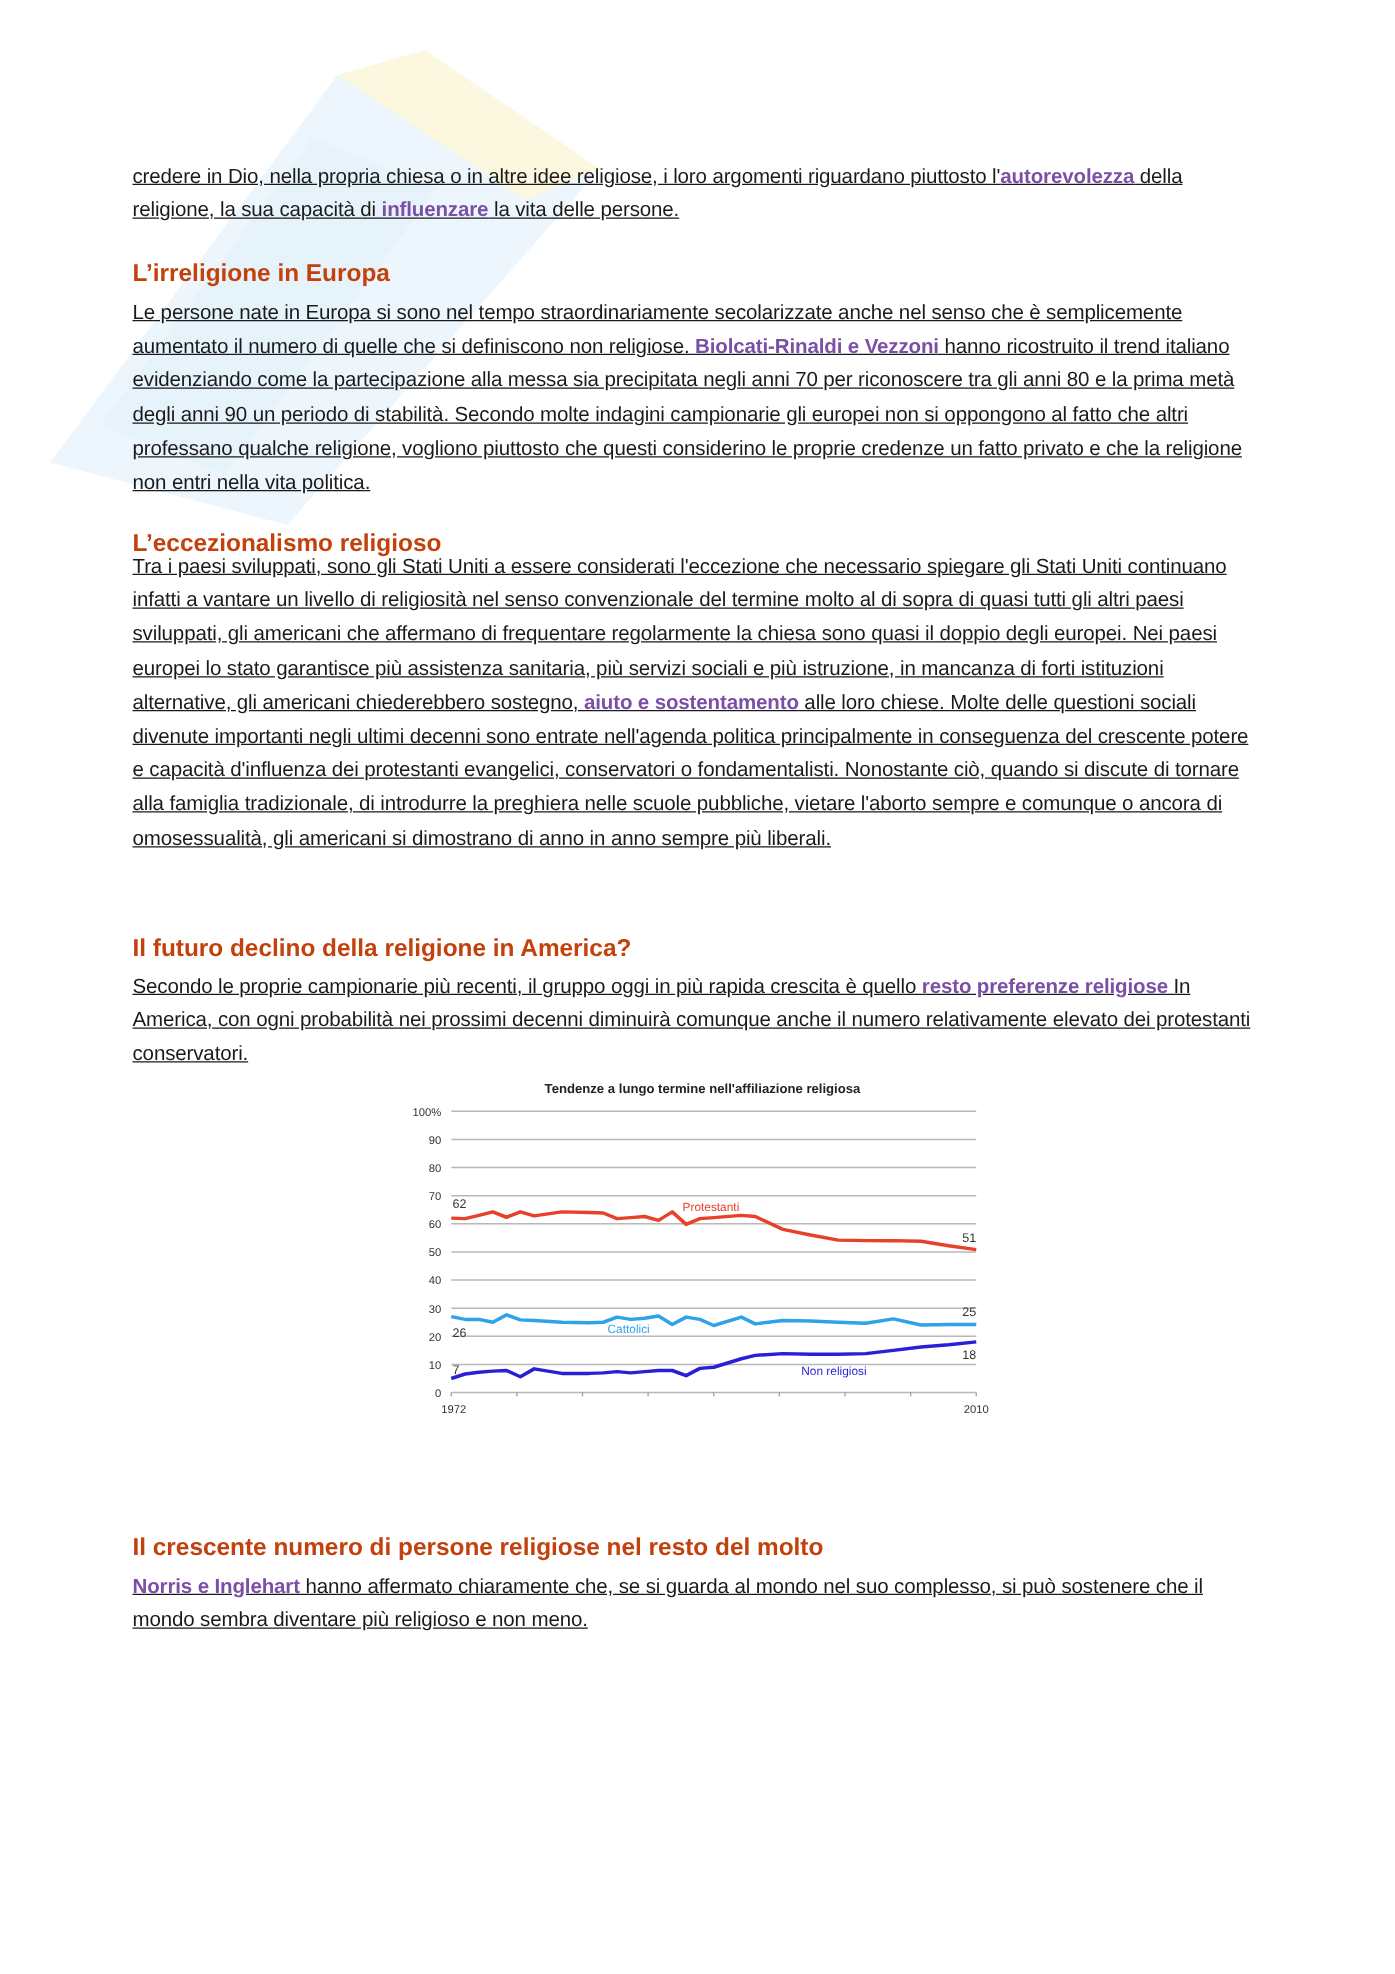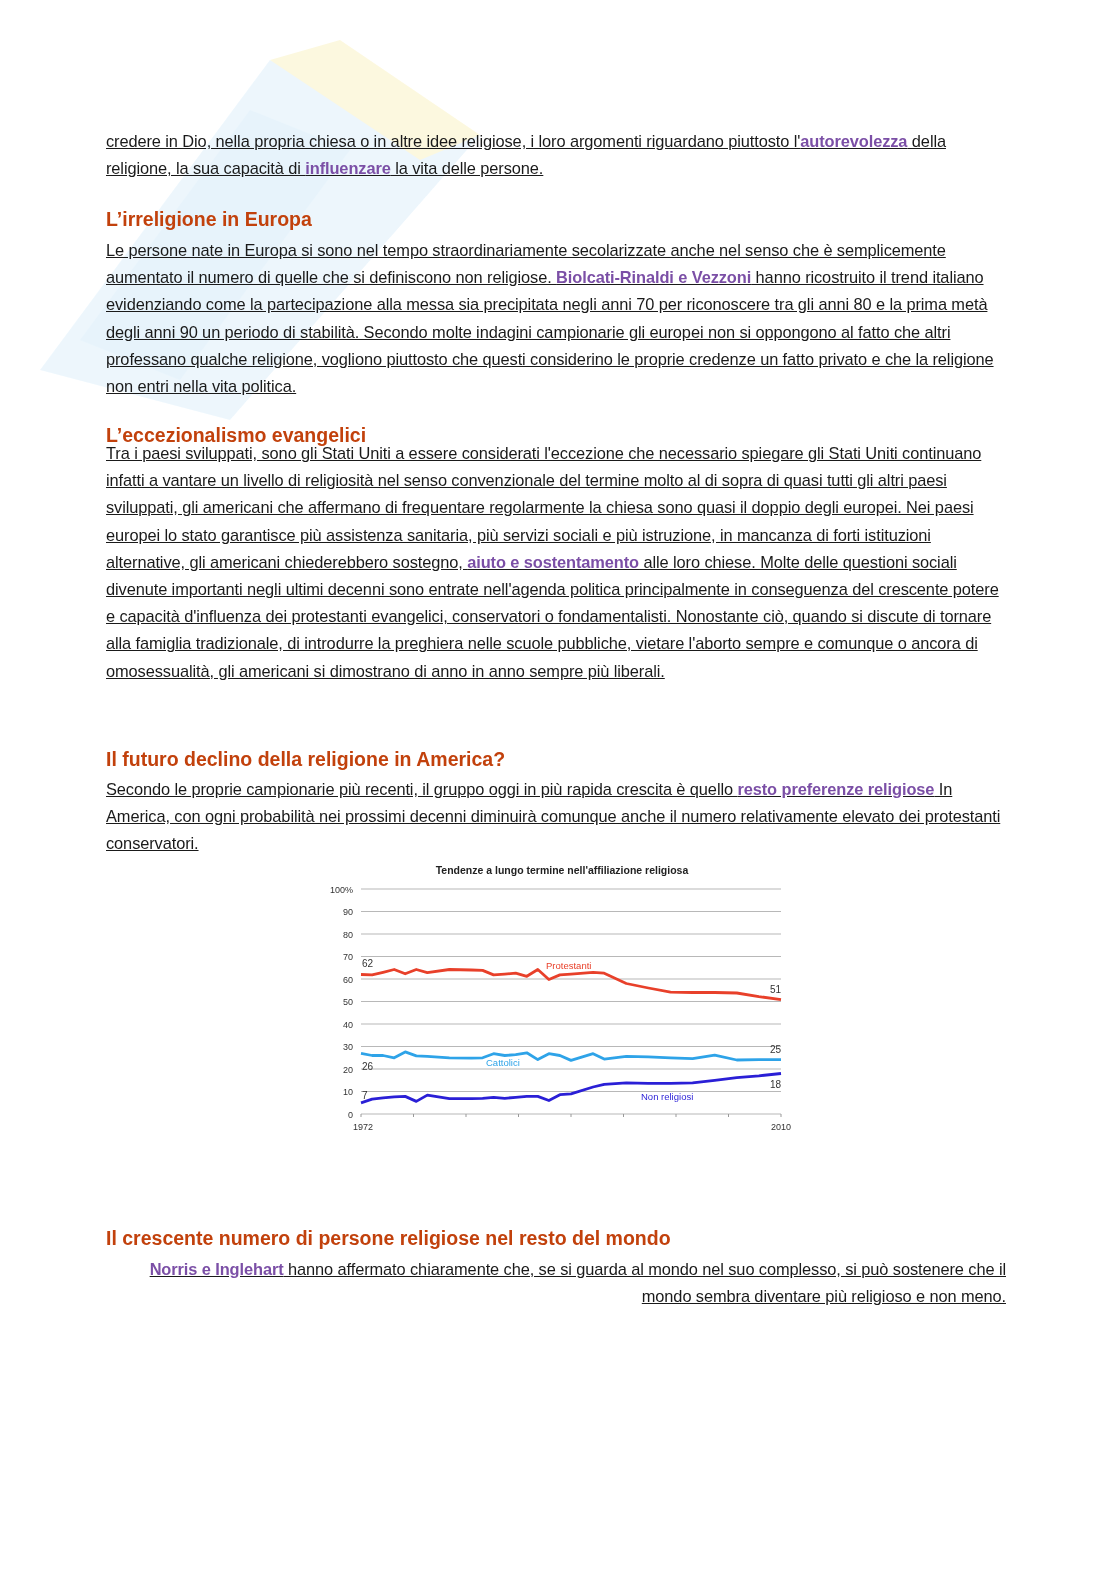--- a/index.html
+++ b/index.html
@@ -13,40 +13,40 @@
   .hl { color: #7b4fa6; font-weight: bold; }
   .sec1 { position: absolute; top: 0; }
   .h-eu { position: absolute; top: 78px; }
   .p-eu { position: absolute; top: 109px; }
   .h-am { position: absolute; top: 294px; }
   .p-am { position: absolute; top: 312px; }
   .h-fut { position: absolute; top: 618px; }
   .p-fut { position: absolute; top: 648px; }
   .chart { position: absolute; left: 210px; top: 731px; width: 480px; height: 310px; }
   .h-world { position: absolute; top: 1097px; }
-  .p-world { position: absolute; top: 1128px; text-align: right; }
+  .p-world { position: absolute; top: 1128px; }
   .chart svg text { font-family: "Liberation Sans", sans-serif; }
 </style>
 </head>
 <body>
 
 <svg class="watermark" viewBox="0 0 470 380">
   <polygon points="20,330 250,20 460,95 210,380" fill="#dff0fb"></polygon>
   <polygon points="250,20 320,0 460,95 400,120" fill="#fbf3c6"></polygon>
   <polygon points="60,300 230,70 330,110 160,340" fill="#cfe8f8" opacity="0.6"></polygon>
 </svg>
 
 <div class="page">
 
   <p class="body sec1"><span>credere in Dio, nella propria chiesa o in altre idee religiose, i loro argomenti riguardano piuttosto l'</span><span class="hl">autorevolezza</span><span> della religione, la sua capacità di </span><span class="hl">influenzare</span><span> la vita delle persone.</span></p>
 
   <h2 class="h-eu">L’irreligione in Europa</h2>
   <p class="body p-eu"><span>Le persone nate in Europa si sono nel tempo straordinariamente secolarizzate anche nel senso che è semplicemente aumentato il numero di quelle che si definiscono non religiose. </span><span class="hl">Biolcati-Rinaldi e Vezzoni</span><span> hanno ricostruito il trend italiano evidenziando come la partecipazione alla messa sia precipitata negli anni 70 per riconoscere tra gli anni 80 e la prima metà degli anni 90 un periodo di stabilità. Secondo molte indagini campionarie gli europei non si oppongono al fatto che altri professano qualche religione, vogliono piuttosto che questi considerino le proprie credenze un fatto privato e che la religione non entri nella vita politica.</span></p>
 
-  <h2 class="h-am">L’eccezionalismo evangelici</h2>
+  <h2 class="h-am">L’eccezionalismo religioso</h2>
   <p class="body p-am"><span>Tra i paesi sviluppati, sono gli Stati Uniti a essere considerati l'eccezione che necessario spiegare gli Stati Uniti continuano infatti a vantare un livello di religiosità nel senso convenzionale del termine molto al di sopra di quasi tutti gli altri paesi sviluppati, gli americani che affermano di frequentare regolarmente la chiesa sono quasi il doppio degli europei. Nei paesi europei lo stato garantisce più assistenza sanitaria, più servizi sociali e più istruzione, in mancanza di forti istituzioni alternative, gli americani chiederebbero sostegno, </span><span class="hl">aiuto e sostentamento</span><span> alle loro chiese. Molte delle questioni sociali divenute importanti negli ultimi decenni sono entrate nell'agenda politica principalmente in conseguenza del crescente potere e capacità d'influenza dei protestanti evangelici, conservatori o fondamentalisti. Nonostante ciò, quando si discute di tornare alla famiglia tradizionale, di introdurre la preghiera nelle scuole pubbliche, vietare l'aborto sempre e comunque o ancora di omosessualità, gli americani si dimostrano di anno in anno sempre più liberali.</span></p>
 
   <h2 class="h-fut">Il futuro declino della religione in America?</h2>
   <p class="body p-fut"><span>Secondo le proprie campionarie più recenti, il gruppo oggi in più rapida crescita è quello </span><span class="hl">resto preferenze religiose</span><span> In America, con ogni probabilità nei prossimi decenni diminuirà comunque anche il numero relativamente elevato dei protestanti conservatori.</span></p>
 
   <div class="chart">
     <svg id="chart-svg" width="480" height="310" viewBox="0 0 480 310">
       <text id="chart-title" x="246" y="15" text-anchor="middle" font-size="10.5" font-weight="bold" fill="#222">Tendenze a lungo termine nell'affiliazione religiosa</text>
       <g id="grid">
           <line x1="45" x2="465" y1="255" y2="255" stroke="#b8b8b8" stroke-width="1.2"></line>
@@ -95,16 +95,16 @@
           <text x="46" y="107.5" font-size="10" fill="#333">62</text>
           <text x="465" y="134.25" text-anchor="end" font-size="10" fill="#333">51</text>
           <text x="46" y="210.5" font-size="10" fill="#333">26</text>
           <text x="465" y="193.75" text-anchor="end" font-size="10" fill="#333">25</text>
           <text x="46" y="240.25" font-size="10" fill="#333">7</text>
           <text x="465" y="228.5" text-anchor="end" font-size="10" fill="#333">18</text>
         </g>
     </svg>
   </div>
 
-  <h2 class="h-world">Il crescente numero di persone religiose nel resto del mondo</h2>
+  <h2 class="h-world">Il crescente numero di persone religiose nel resto del molto</h2>
   <p class="body p-world"><span class="hl">Norris e Inglehart</span><span> hanno affermato chiaramente che, se si guarda al mondo nel suo complesso, si può sostenere che il mondo sembra diventare più religioso e non meno.</span></p>
 
 </div>
 
 </body></html>

